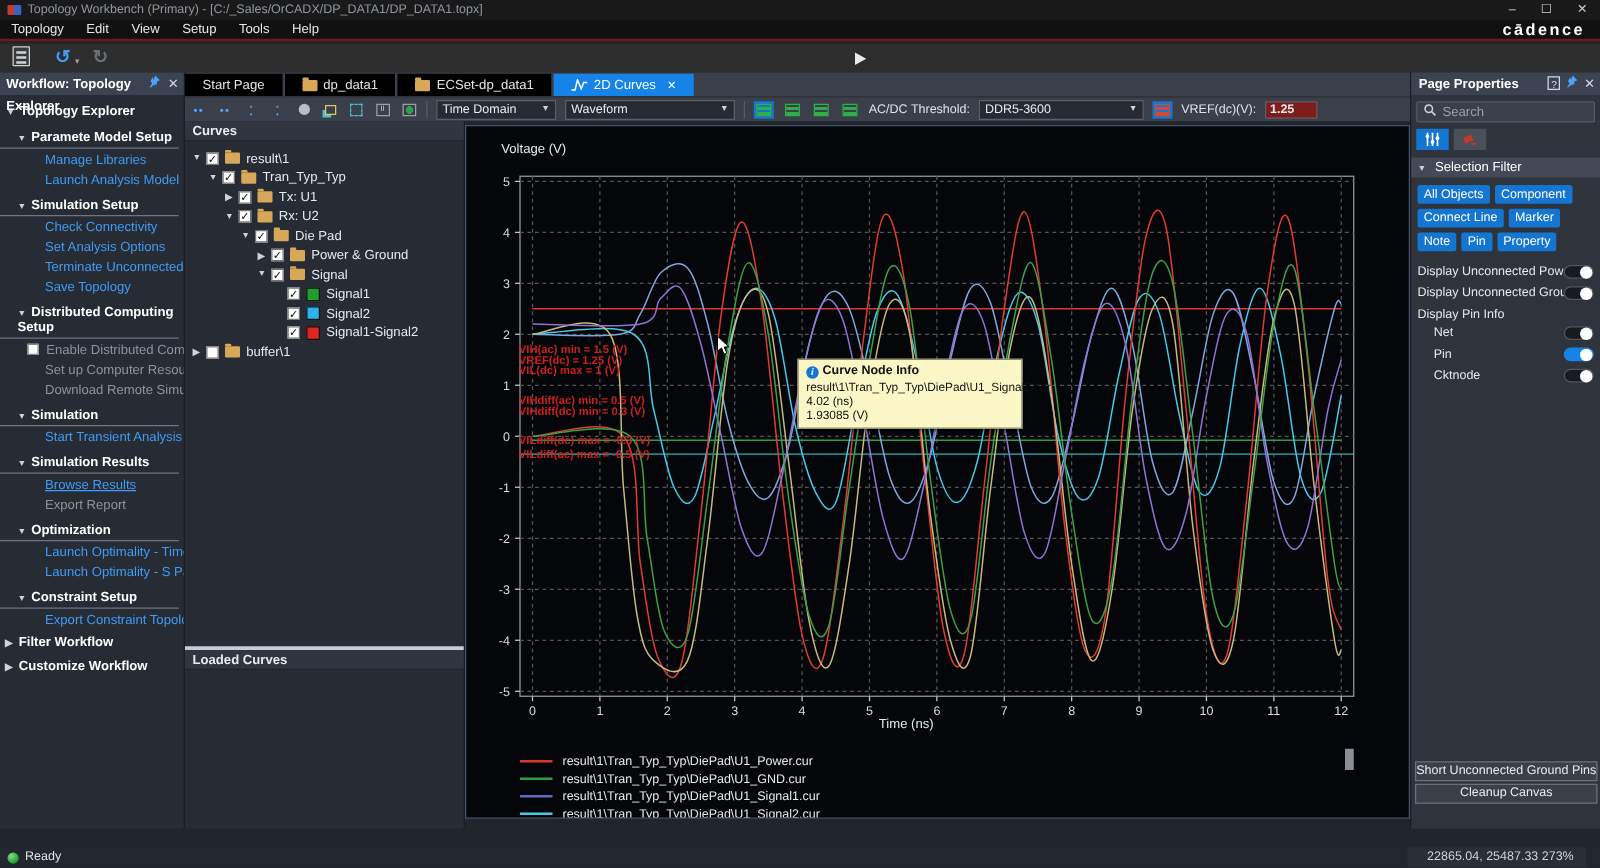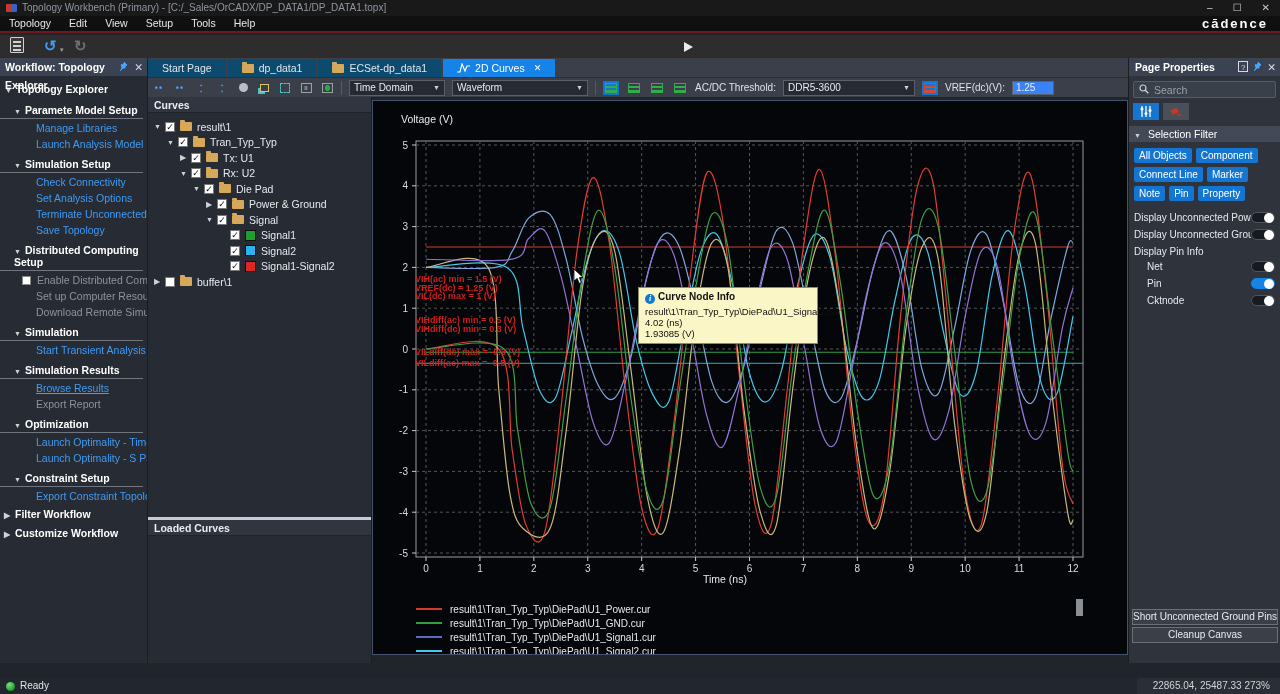--- a/index.html
+++ b/index.html
@@ -41,21 +41,21 @@
   .wf-sec{padding:4px 0 2px 14px;color:#fff;font-weight:bold;border-bottom:1px solid #6f7680;margin:2px 4px 1px 0;}
   .wf-item{padding:2px 0 2px 36px;white-space:nowrap;overflow:hidden;}
   .wf-item.link{color:#3f9bf5;}
   .wf-item.link-active{color:#3f9bf5;text-decoration:underline;}
   .wf-item.disabled{color:#8d939c;padding-left:36px;}
   .wf-item .wf-cb{display:inline-block;width:9px;height:9px;background:#fff;border:1px solid #888;margin:0 6px 0 -14px;vertical-align:-1px;}
   .wf-collapsed{padding:4px 0 3px 4px;color:#fff;font-weight:bold;}
 
   
   .tabs-row{position:absolute;left:148px;top:58px;width:980px;height:19px;background:#3a3f49;display:flex;align-items:flex-end;}
-  .tab{height:18px;display:flex;align-items:center;gap:5px;background:#0c4a6e;color:#e2e5e9;
+  .tab{height:18px;display:flex;align-items:center;gap:5px;background:#000000;color:#e2e5e9;
     font-size:10.5px;padding:0 14px;margin-right:2px;white-space:nowrap;}
   .tab.active{background:#1583e8;color:#fff;}
   .tab-close{font-size:9px;margin-left:4px;}
   .folder-ic{display:inline-block;width:12px;height:9px;background:#d8a85a;border-radius:1px;position:relative;}
   .folder-ic:before{content:"";position:absolute;left:0;top:-2px;width:5px;height:2px;background:#d8a85a;border-radius:1px 1px 0 0;}
   .curve-ic{width:13px;height:10px;display:inline-block;}
   .chart-toolbar{position:absolute;left:148px;top:77px;width:980px;height:20px;background:#3a3f49;
     border-top:1px solid #2c2f36;display:flex;align-items:center;gap:7px;padding:0 4px;font-size:10px;color:#dfe3e8;}
   .ct-ic{width:14px;height:12px;display:inline-flex;align-items:center;justify-content:center;font-size:9px;color:#4aa3ff;}
   .dots-h{letter-spacing:1px;font-weight:bold;}
@@ -68,21 +68,21 @@
   .vsep{width:1px;height:14px;background:#565c66;}
   .dropdown{background:#262b33;border:1px solid #5a6068;height:16px;display:flex;align-items:center;
     padding:0 4px;gap:6px;color:#e8ebef;}
   .dropdown .caret{font-size:7px;color:#cfd3d8;margin-left:auto;}
   .dd-domain{width:96px;}
   .dd-view{width:136px;}
   .dd-thresh{width:132px;}
   .eye-ic{width:16px;height:14px;display:inline-block;padding:2px;background:#3a3f49;}
   .eye-ic.sel{background:#1576d2;}
   .eye-ic i{display:block;width:100%;height:100%;background:repeating-linear-gradient(0deg,#2fae4a 0 2px,transparent 2px 4px);border:1px solid #2fae4a;}
-  .vref-input{width:42px;height:14px;background:#3b82f6;border:1px solid #5a6068;color:#e8ebef;font-size:10px;padding:0 3px;font-family:"Liberation Sans",sans-serif;}
+  .vref-input{width:42px;height:14px;background:#7f1d1d;border:1px solid #5a6068;color:#e8ebef;font-size:10px;padding:0 3px;font-family:"Liberation Sans",sans-serif;font-weight:bold;}
 
   
   .curves-panel{position:absolute;left:148px;top:97px;width:224px;height:566px;background:#262b34;border-right:1px solid #1a1d22;}
   .panel-subhdr{height:16px;background:#30353f;border-bottom:1px solid #1f232a;color:#e8ebef;
     font-size:10.5px;font-weight:bold;line-height:16px;padding-left:6px;}
   .tree{padding-top:6px;font-size:10.5px;color:#e6e9ec;}
   .tree-row{height:15.5px;display:flex;align-items:center;white-space:nowrap;}
   .cb{width:10px;height:10px;background:#fff;border:1px solid #777;margin-right:5px;font-size:9px;
     line-height:9px;color:#111;text-align:center;flex:none;}
   .swatch{width:11px;height:11px;margin-right:5px;flex:none;border:1px solid #111;}
@@ -133,21 +133,21 @@
     text-align:center;line-height:14px;margin-bottom:2px;white-space:nowrap;overflow:hidden;}
 
   
   .analysis-bar{position:absolute;left:0;top:663px;width:100%;height:15px;background:#2c2c2c;}
   .analysis-tab{position:absolute;left:2px;top:1px;height:14px;background:#3c3c3c;border:1px solid #5a5a5a;border-bottom:none;
     color:#d8d8d8;font-size:9.5px;line-height:13px;padding:0 9px;}
   .statusbar{position:absolute;left:0;top:678px;width:100%;height:16px;background:#22262e;color:#dfe3e8;font-size:10px;line-height:16px;}
   .status-dot{position:absolute;left:6px;top:4px;width:9px;height:9px;border-radius:50%;
     background:radial-gradient(circle at 35% 30%,#7ee07e,#1f9d2f 70%);}
   .status-ready{position:absolute;left:20px;}
-  .status-right{position:absolute;right:0;top:0;height:100%;background:#2a2e37;padding:0 10px 0 16px;color:#cfd3d8;}
+  .status-right{position:absolute;right:11px;top:0;height:100%;background:#2a2e37;padding:0 10px 0 16px;color:#cfd3d8;}
 </style>
 </head>
 <body>
 
 <div class="app">
 
   <div class="titlebar">
     <span class="app-icon"></span>
     <span class="title-text">Topology Workbench (Primary) - [C:/_Sales/OrCADX/DP_DATA1/DP_DATA1.topx]</span>
     <span class="win-controls">

